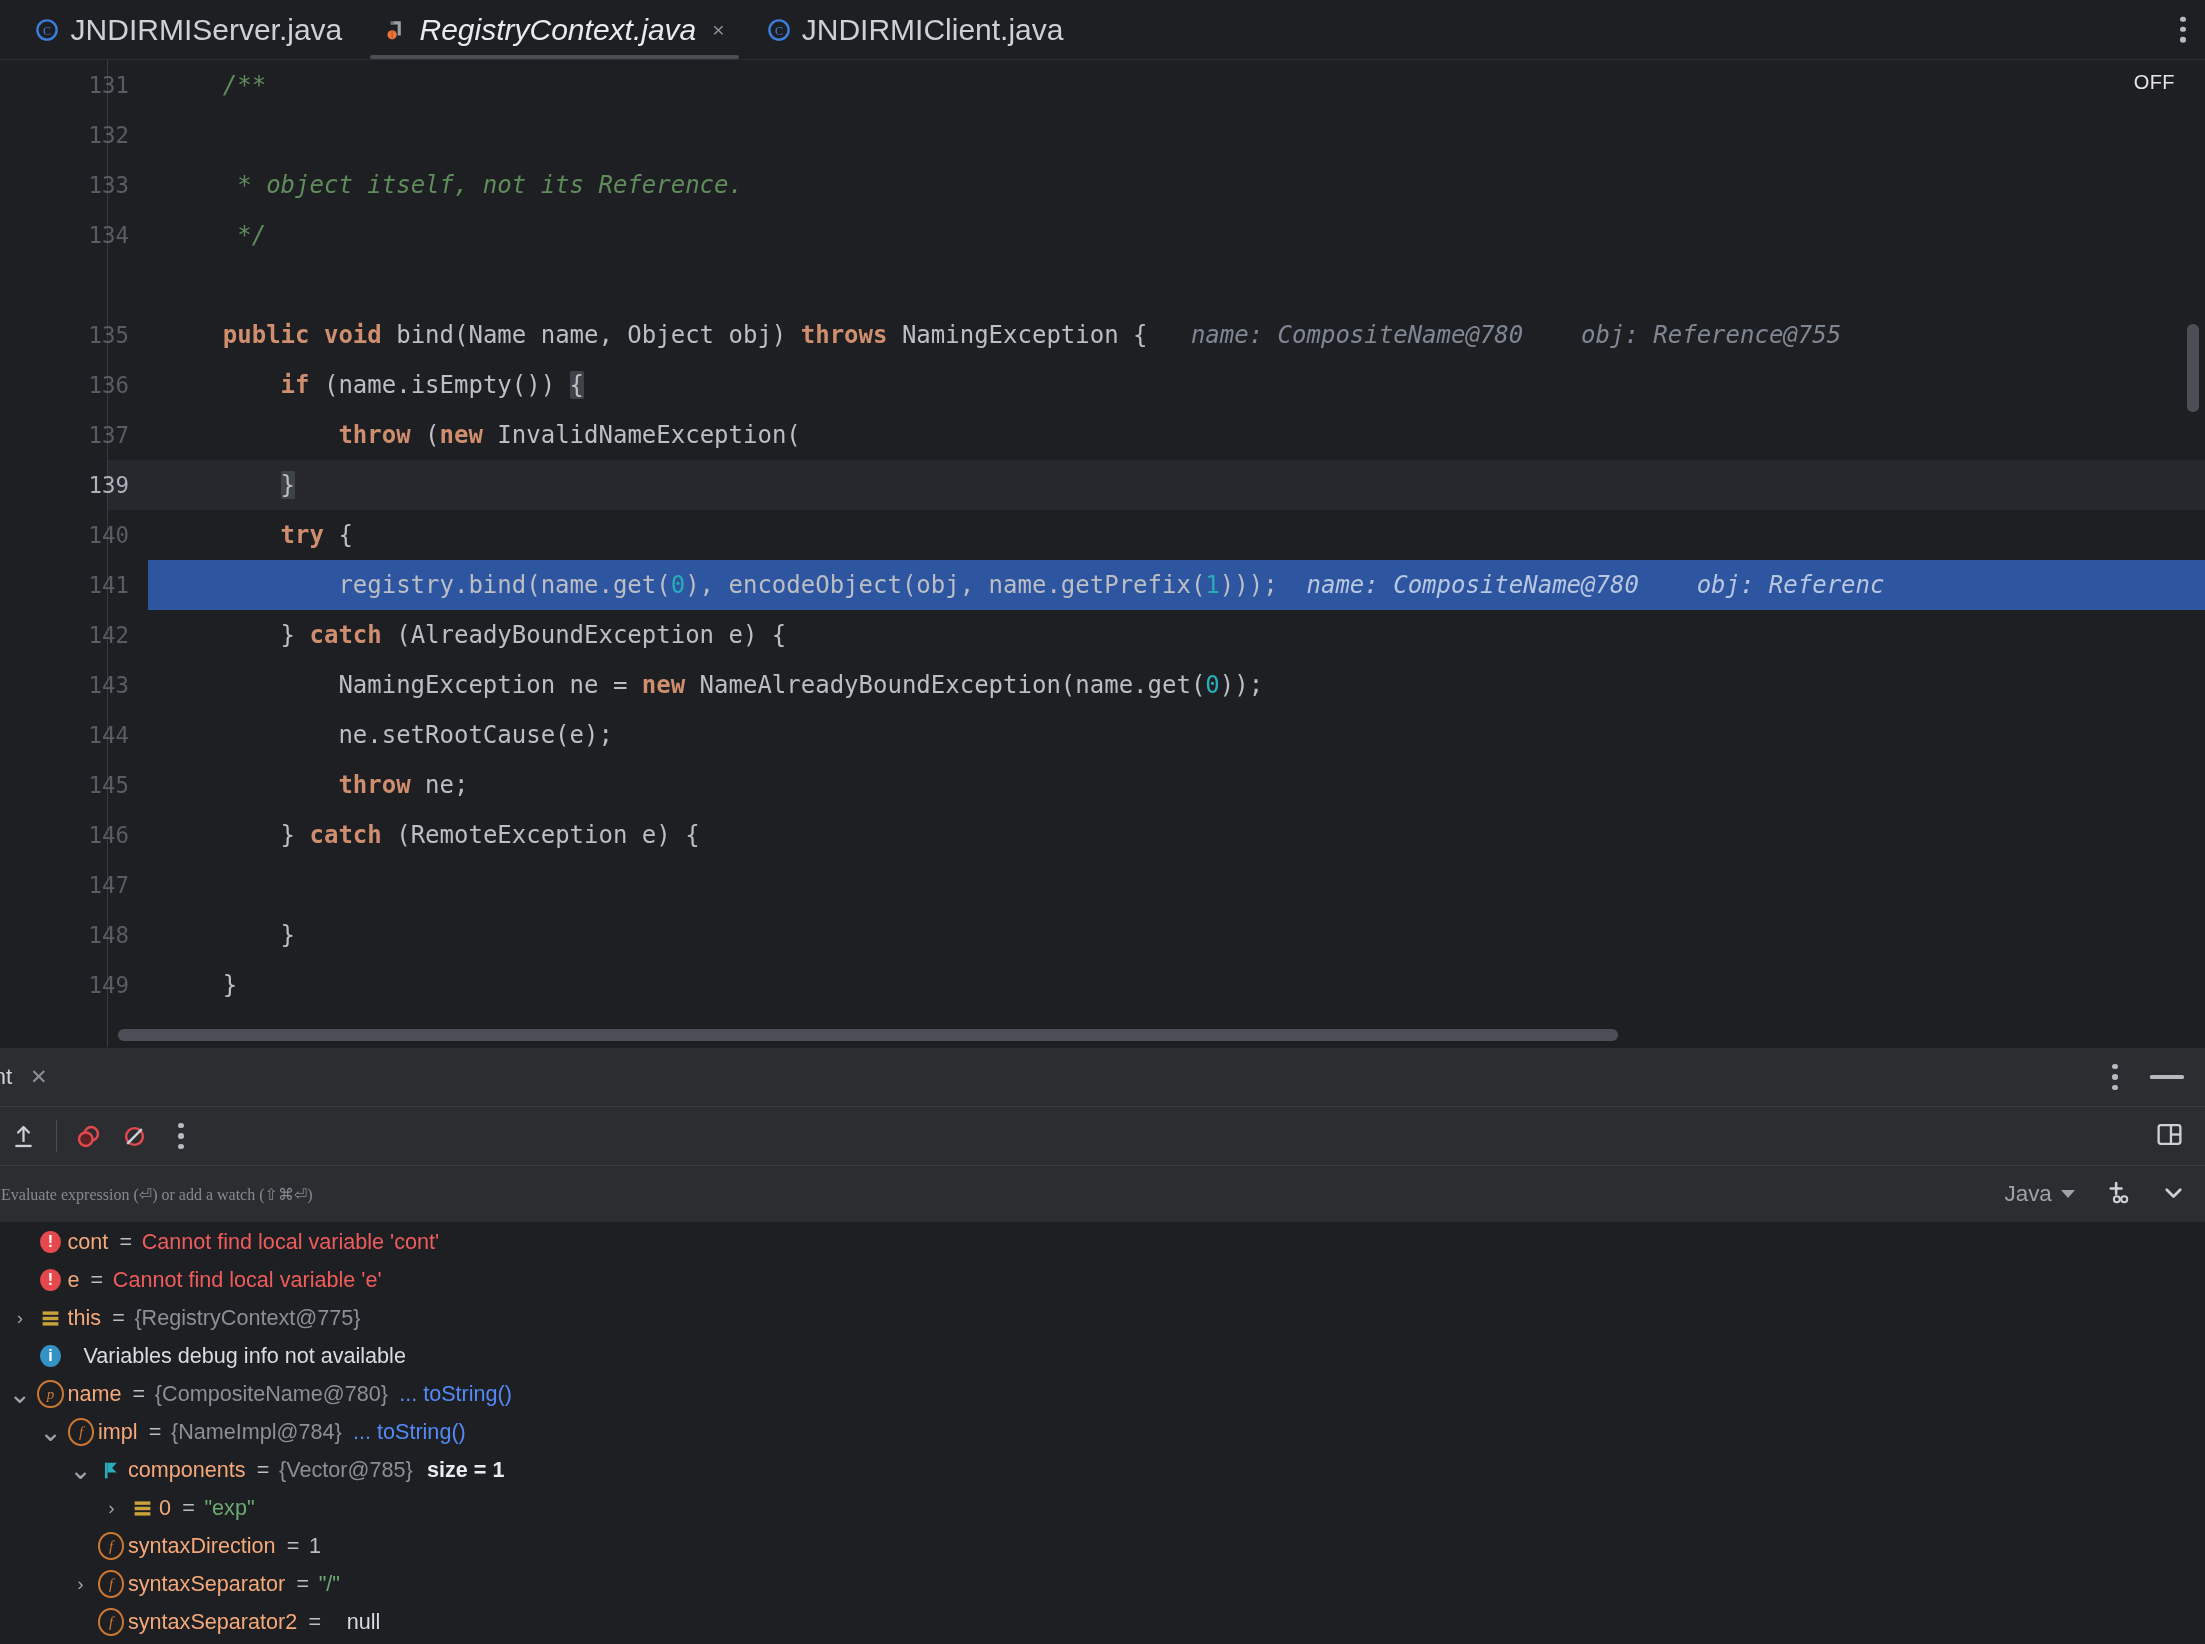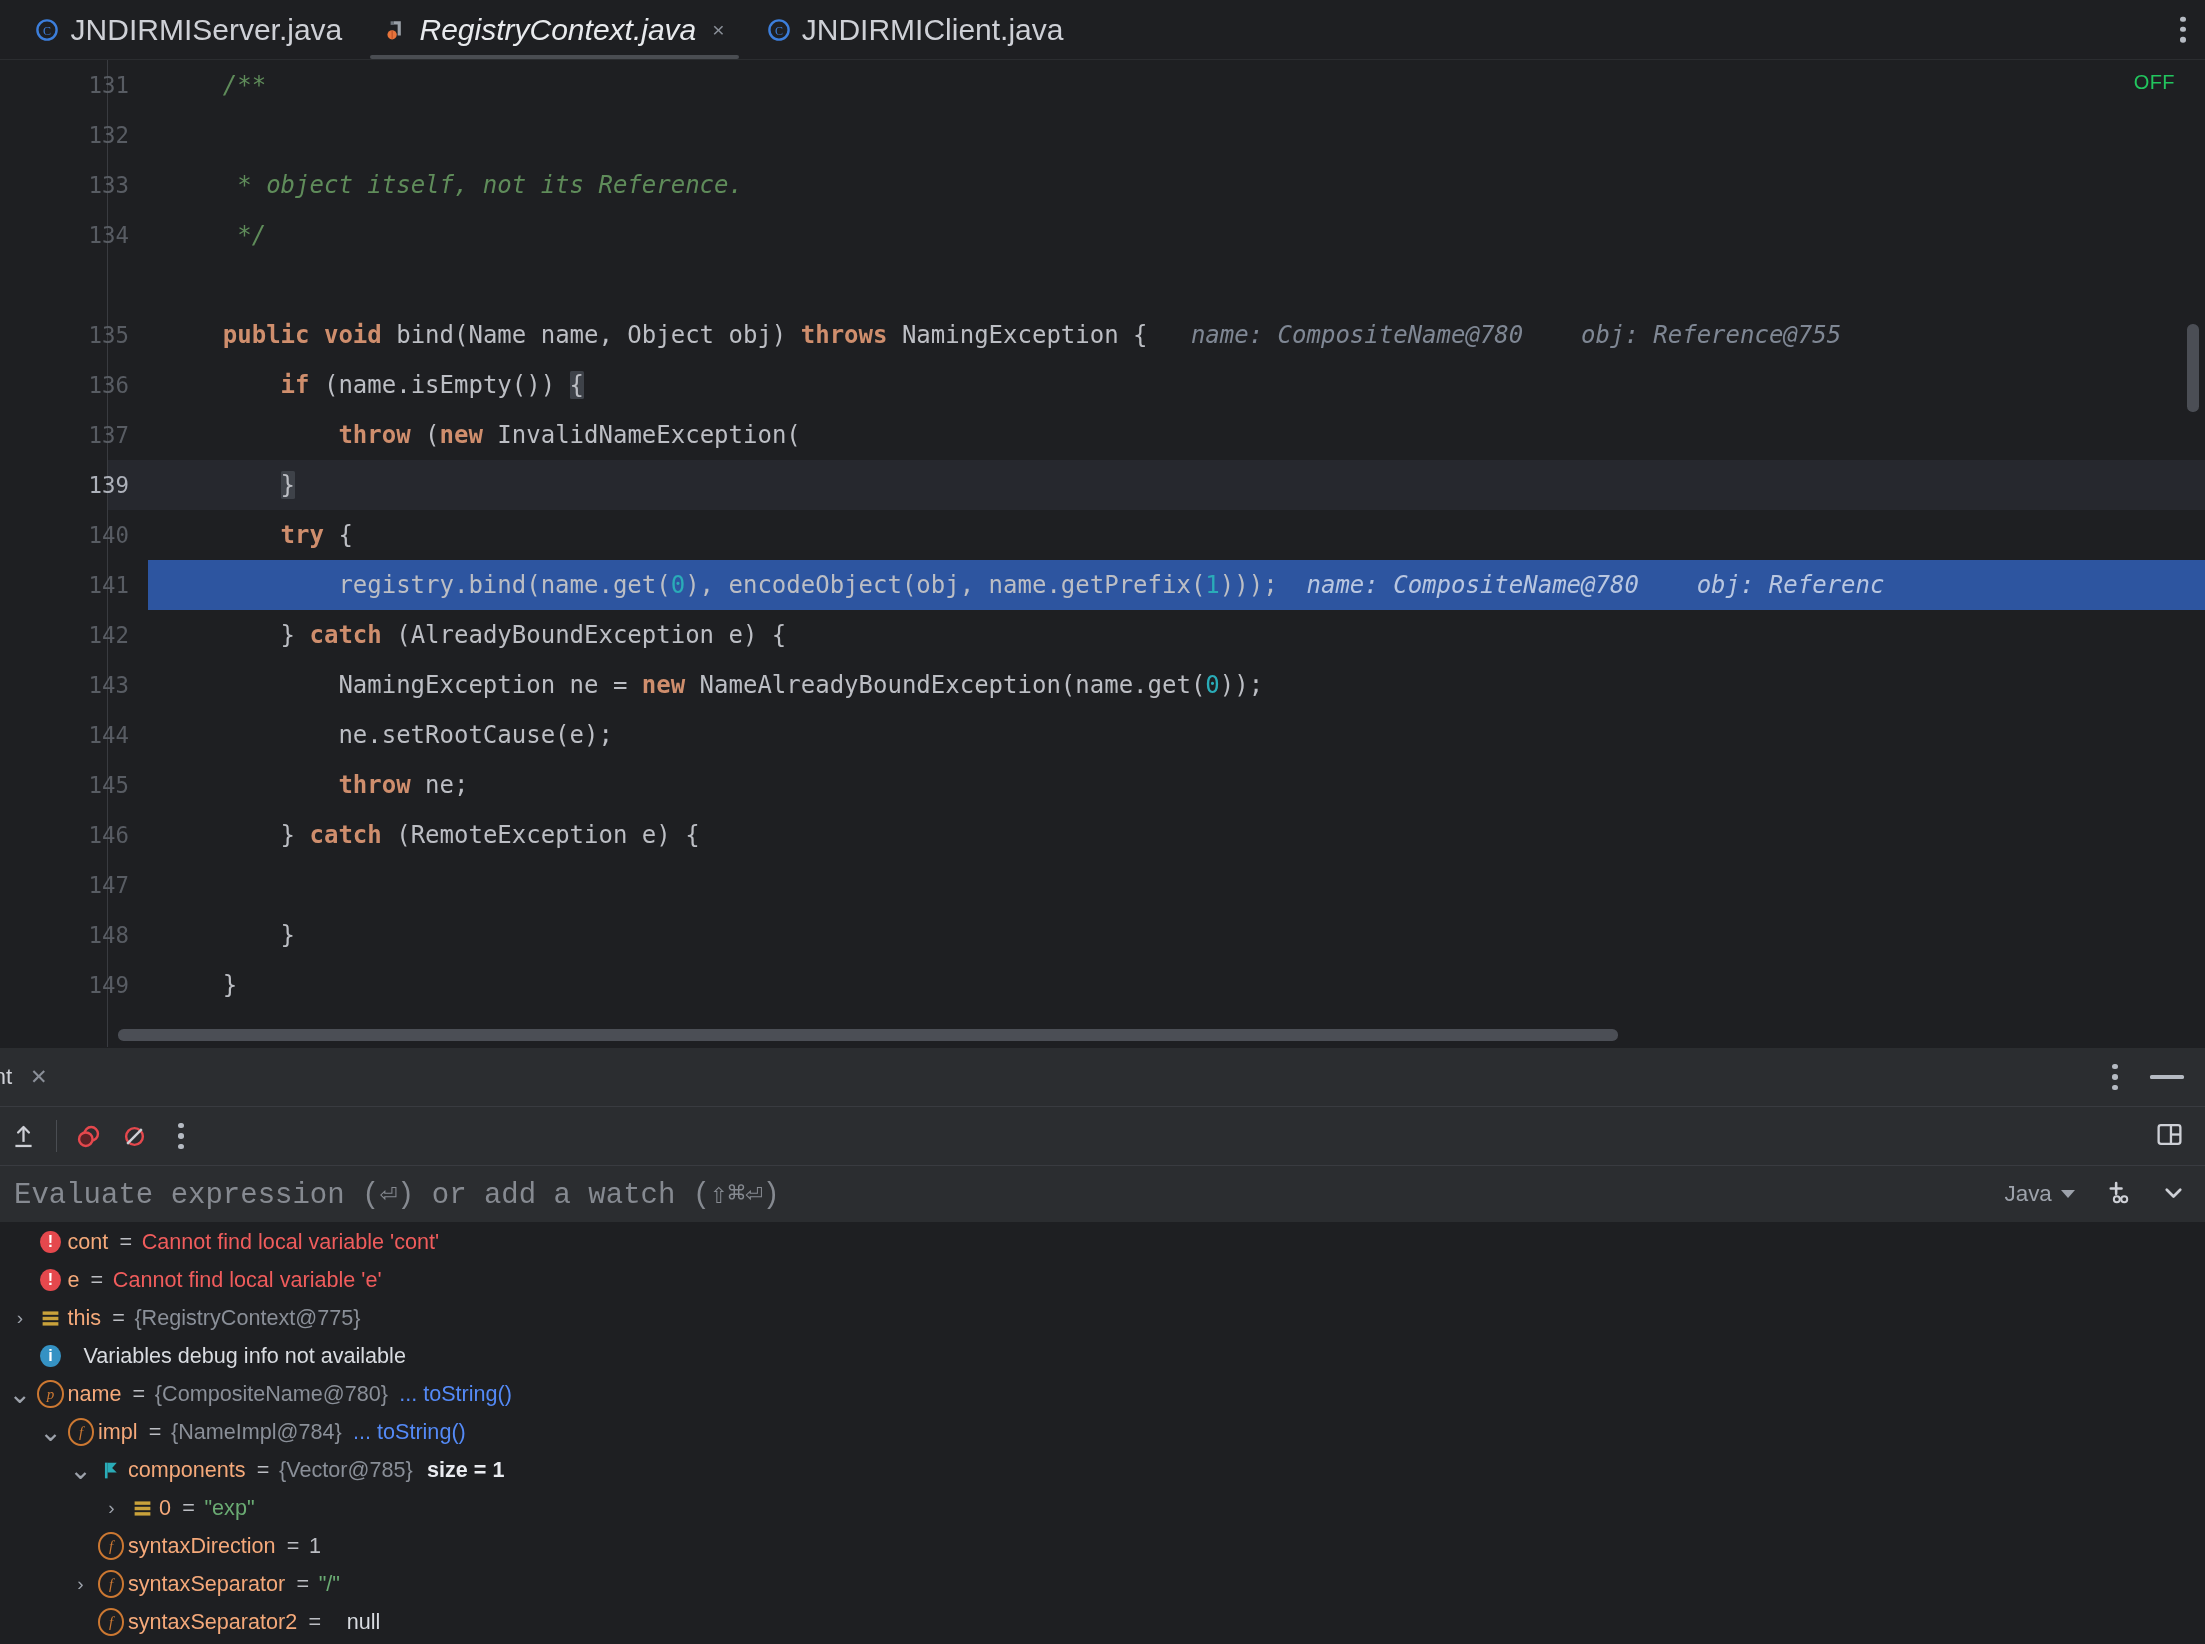--- a/index.html
+++ b/index.html
@@ -136,21 +136,21 @@
   .line.exec .hint { color: #B8C6E0; }
   .brace-match {
     background: #3E4249;
     border-radius: 1.6px;
   }
 
   .off-label {
     position: absolute;
     right: 30px; top: 11.2px;
     font-size: 20px;
-    color: #22c55e;
+    color: #e5e5e5;
     letter-spacing: 0.4px;
     z-index: 5;
     font-family: "Liberation Sans", sans-serif;
   }
   .vscroll {
     position: absolute;
     right: 6.4px; top: 264px;
     width: 11.2px; height: 88px;
     border-radius: 5.6px;
     background: #4B4E55;
@@ -234,24 +234,24 @@
 
   .eval-bar {
     position: relative;
     height: 56px;
     display: flex;
     align-items: center;
     background: #2B2D30;
     border-bottom: 0.8px solid #1E1F22;
   }
   .eval-placeholder {
-    font-family: Liberation Mono, monospace;
-    font-size: 29px;
+    font-family: Liberation Serif, serif;
+    font-size: 16px;
     color: #868A91;
-    padding-left: 14px;
+    padding-left: 1px;
     white-space: nowrap;
   }
   .eval-right {
     position: absolute; right: 17.6px; top: 50%;
     transform: translateY(-50%);
     display: flex; align-items: center; gap: 29px;
   }
   .eval-lang {
     font-size: 22.4px; color: #9DA2AB;
     display: flex; align-items: center; gap: 9.6px;

